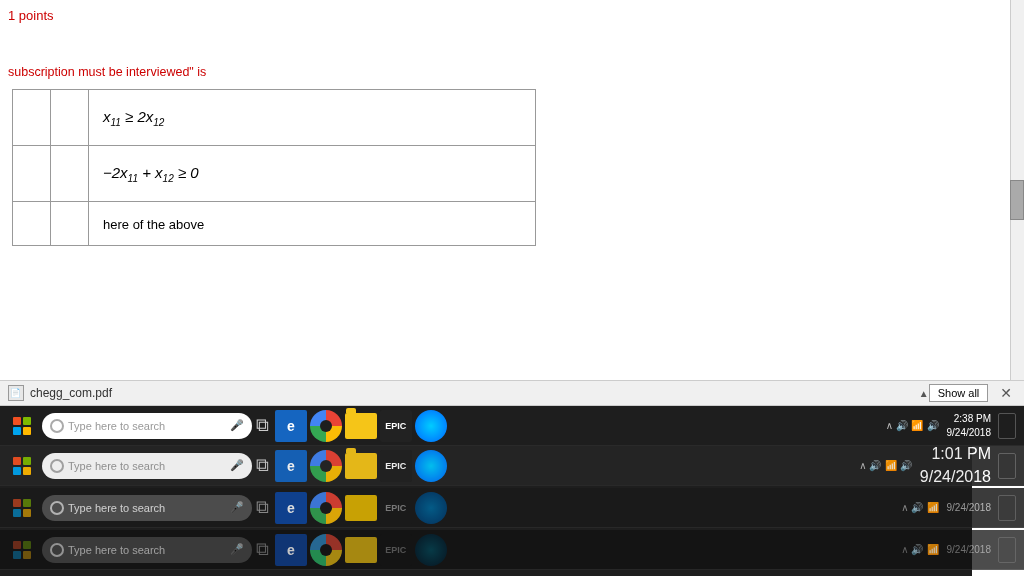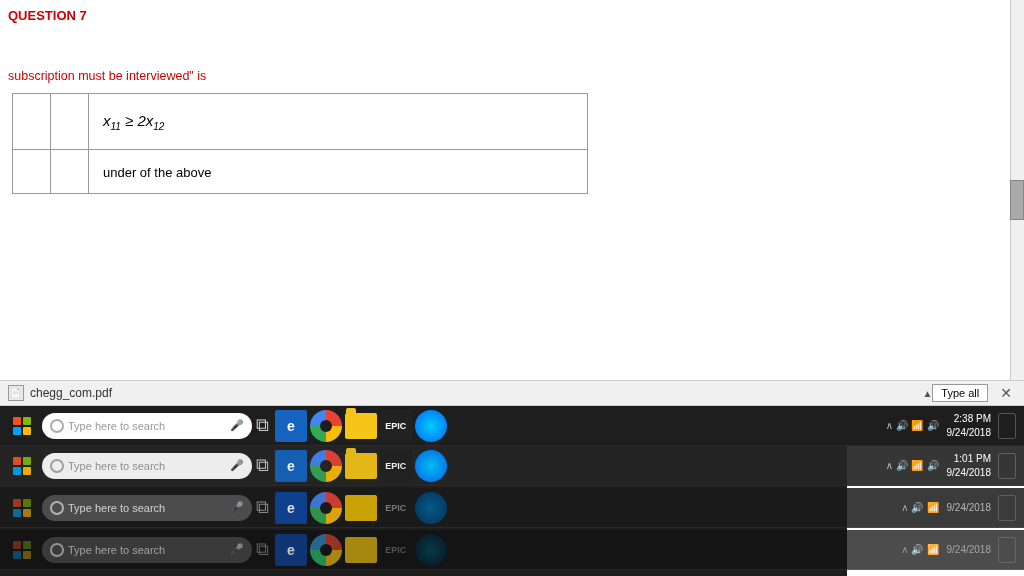--- a/index.html
+++ b/index.html
@@ -36,21 +36,21 @@
     .question-text {
       font-size: 12.5px;
       color: #000;
       margin-bottom: 8px;
       line-height: 1.5;
     }
 
     
     .options-table {
       border-collapse: collapse;
-      width: 576px;
+      width: 524px;
       margin-left: 4px;
     }
 
     .options-table td {
       border: 1px solid #999;
       padding: 0;
     }
 
     .options-table .col-radio {
       width: 38px;
@@ -223,21 +223,21 @@
       display: inline-block;
       margin-right: 4px;
     }
 
   </style>
 </head>
 <body>
 
 <div class="main-content">
   <div class="content-inner">
-    <div class="question-label">QUESTION 7</div>
+    <div class="points-label">1 points</div>
     <div class="question-text">
       <br>
       <br>
       <span style="color:#cc0000">subscription must be interviewed" is</span>
     </div>
 
     <table class="options-table">
 
       <tbody>
           <tr>
@@ -245,47 +245,56 @@
         <td class="col-letter"></td>
         <td class="col-content">
           <span class="math">
             x<sub>11</sub> ≥ 2x<sub>12</sub>
           </span>
         </td>
       </tr>
 
 
 
+      <tr>
+        <td class="col-radio"></td>
+        <td class="col-letter"></td>
+        <td class="col-content">
+          <span class="math">
+            −2x<sub>11</sub> + x<sub>12</sub> ≥ 0
+          </span>
+        </td>
+      </tr>
 
       <tr style="height:44px;">
         <td class="col-radio"></td>
         <td class="col-letter"></td>
         <td class="col-content">
-          <span class="none-text">under of the above</span>
+          <span class="none-text">here of the above</span>
         </td>
       </tr>
     </tbody>
       </table>
 
   </div>
 
   <div class="scrollbar-track">
     <div class="scrollbar-thumb"></div>
   </div>
 </div>
 
 <div class="file-bar" style="position:absolute; top:380px; left:0; width:1024px; height:26px; background:#f0f0f0; border-top:1px solid #ccc; border-bottom:1px solid #ccc; display:flex; align-items:center; padding:0 8px;">
   <div class="file-bar-icon" style="font-size:9px; color:#c00;">📄</div>
   <span class="file-bar-name">chegg_com.pdf</span>
   <span class="file-bar-caret">▲</span>
-  <button class="show-all-btn" style="margin-left:auto; margin-right:8px; background:#fff; border:1px solid #999; font-size:11px; padding:2px 8px; cursor:pointer;">Type all</button>
+  <button class="show-all-btn" style="margin-left:auto; margin-right:8px; background:#fff; border:1px solid #999; font-size:11px; padding:2px 8px; cursor:pointer;">Show all</button>
   <button class="close-btn" style="background:none; border:none; font-size:14px; cursor:pointer; color:#555;">✕</button>
 </div>
 
-<div style="position:absolute; top:406px; left:0; width:847px; height:170px; background:#1e1e1e;text-decoration:underline;">
+<div style="position:absolute; top:406px; left:0; width:972px; height:170px; background:#1e1e1e;text-decoration:underline;">
 
   <div class="tb-single-row" style="top:0; position:absolute; width:1024px;">
     <div class="row-left">
 
       <button style="width:36px; height:40px; background:none; border:none; cursor:pointer; display:flex; align-items:center; justify-content:center;">
         <div class="start-icon">
           <div></div>
             <div></div>
             <div></div>
             <div></div>
@@ -355,21 +364,21 @@
             <span style="color:#fff;font-size:9px;font-weight:bold;">EPIC</span>
           </div>
         <div style="width:32px;height:32px;border-radius:50%;background:radial-gradient(circle,#00ccff,#0066ff);"></div>
       </div>
     </div>
     <div class="row-right">
       <span style="font-size:10px;color:#bbb;">∧</span>
       <span style="font-size:10px;color:#bbb;">🔊</span>
       <span style="font-size:10px;color:#bbb;">📶</span>
       <span style="font-size:10px;color:#bbb;">🔊</span>
-      <div style="color:#fff;font-size:10px;text-align:right;margin-left:4px;line-height:1.4;">
+      <div style="color:#fff;font-size:16px;text-align:right;margin-left:4px;line-height:1.4;">
         <div>1:01 PM</div>
         <div>9/24/2018</div>
       </div>
       <div style="width:18px;height:26px;border:1px solid #555;border-radius:2px;margin-left:4px;"></div>
     </div>
   </div>
 
   <div class="tb-single-row darkest" style="top:82px; position:absolute; width:1024px; opacity:0.85;">
     <div class="row-left">
       <button style="width:36px; height:40px; background:none; border:none; cursor:pointer; display:flex; align-items:center; justify-content:center;">

